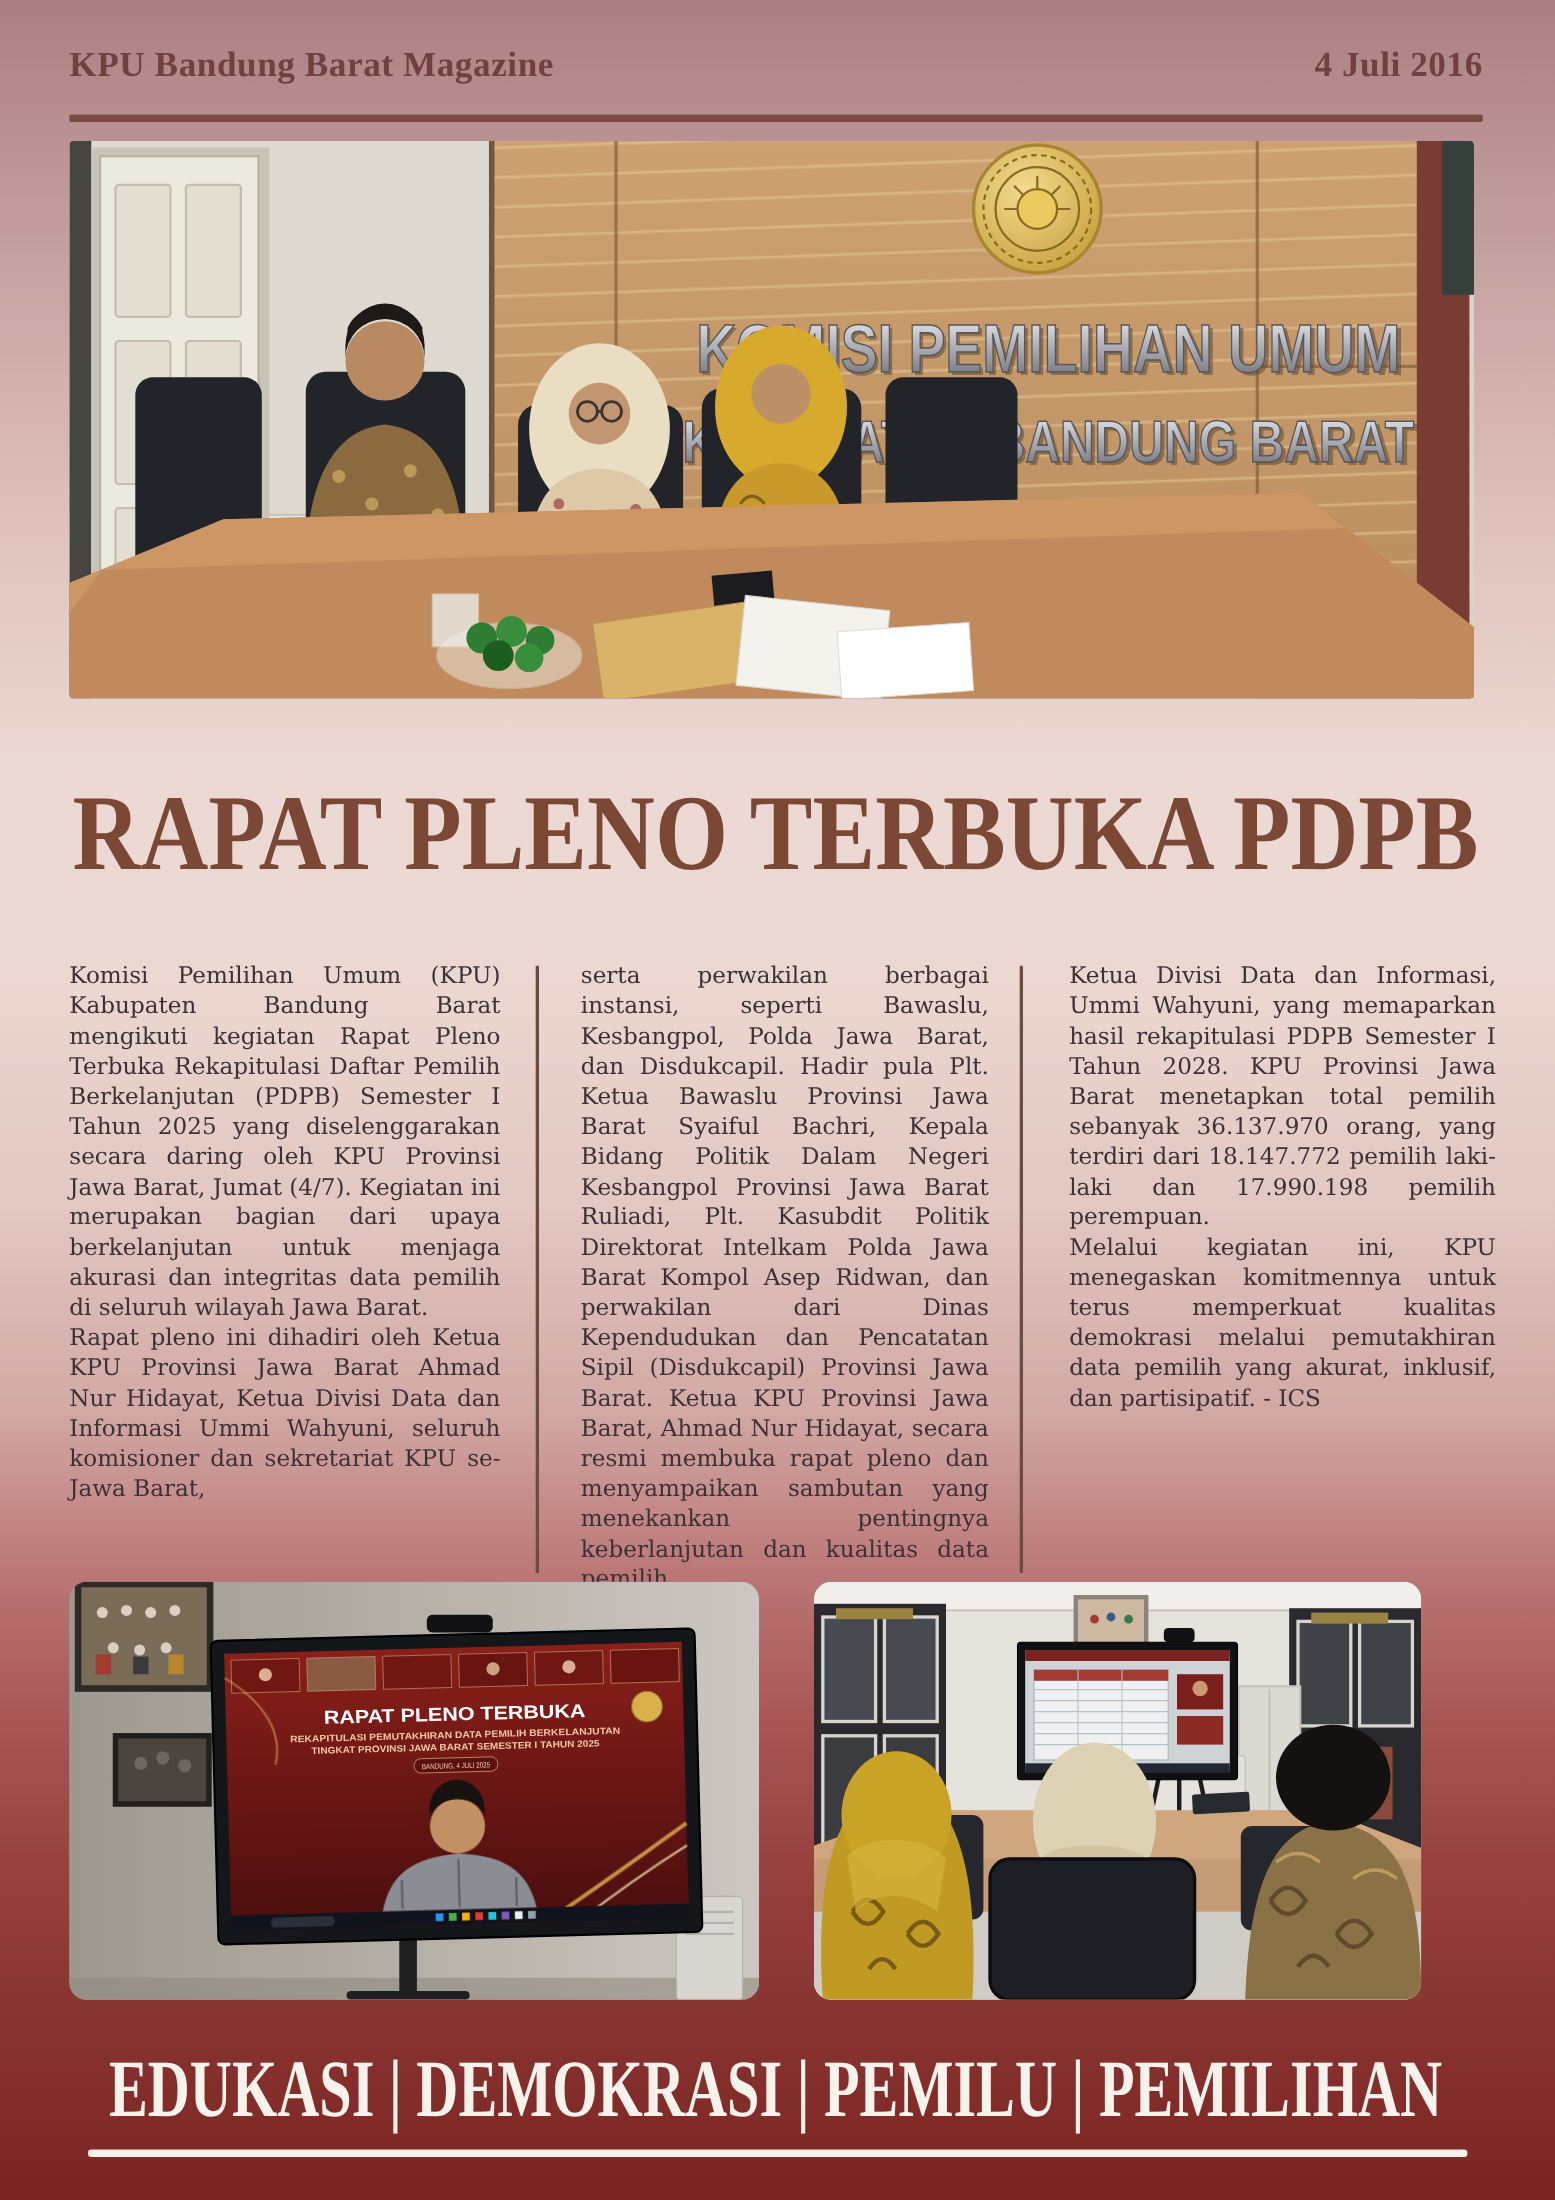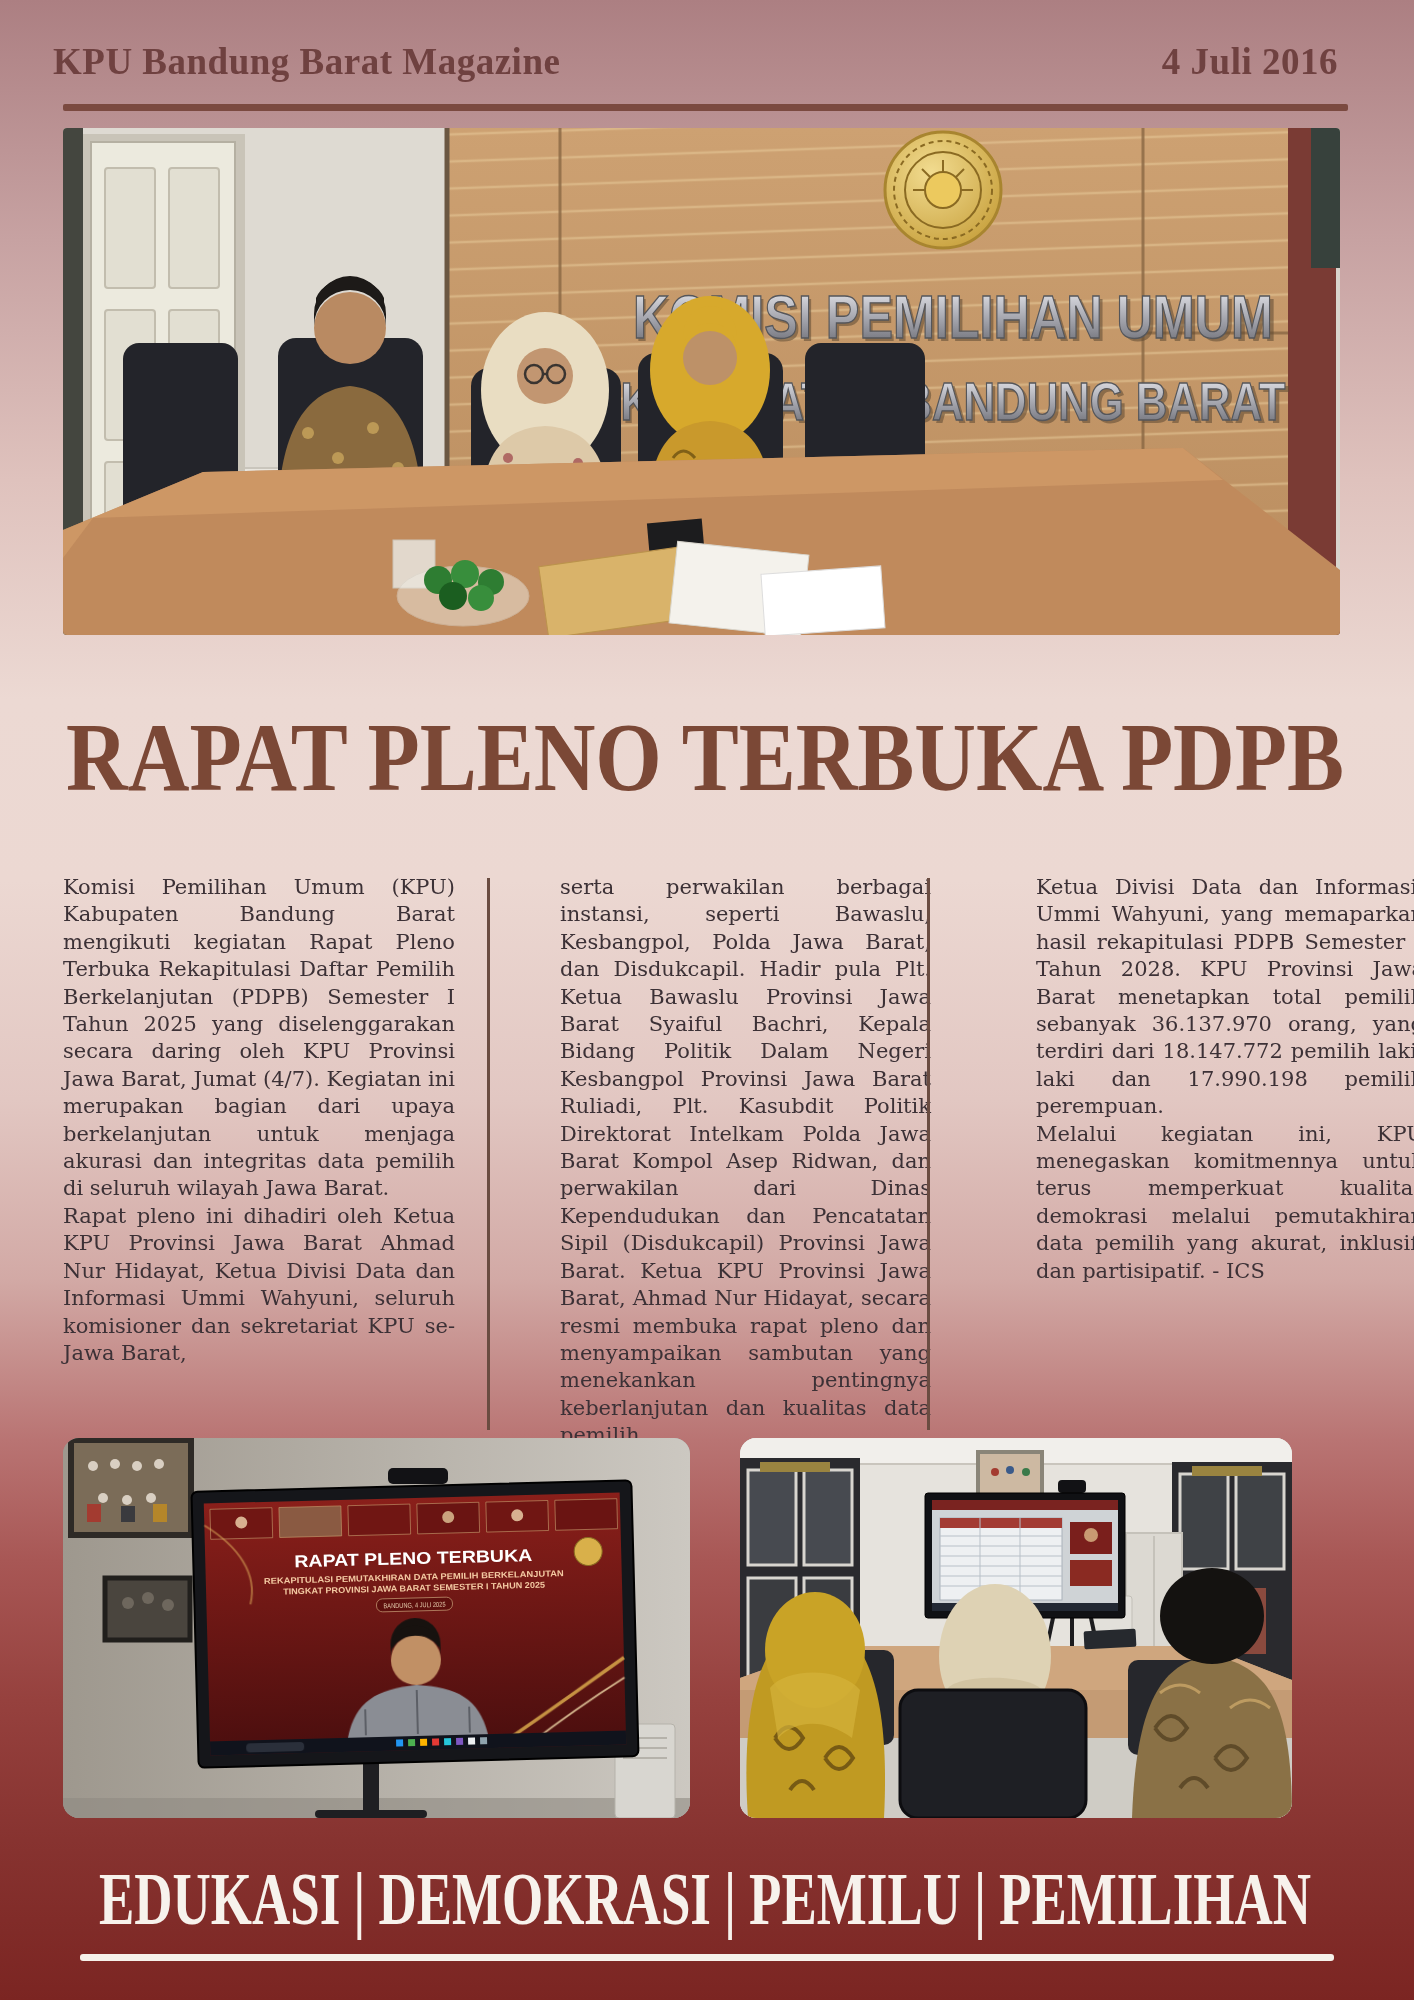--- a/index.html
+++ b/index.html
@@ -6,35 +6,35 @@
   body{
     width:1414px;height:2000px;overflow:hidden;position:relative;
     font-family:"Liberation Serif",serif;
     background:linear-gradient(180deg,
       #ac7f82 0%, #c7a2a2 12%, #dfc2bd 24%, #ecd9d3 35%, #ecd8d2 44%,
       #e2c7c2 55%, #d2a9a5 64%, #b97473 72%, #a85755 78%, #96413e 85%,
       #873330 92%, #7b2522 100%);
   }
   .abs{position:absolute;}
   
-  .header{top:40px;left:53px;width:1285px;display:flex;justify-content:space-between;
-    color:#6f4140;font-size:37px;font-weight:bold;letter-spacing:.5px;}
+  .header{top:40px;left:63px;width:1285px;display:flex;justify-content:space-between;
+    color:#6f4140;font-size:32px;font-weight:bold;letter-spacing:.5px;}
   .header-rule{top:104px;left:63px;width:1285px;height:7px;background:#7b4a40;border-radius:2px;}
   
   .photo{overflow:hidden;background:#999;}
   .photo-main{top:128px;left:63px;width:1277px;height:507px;border-radius:4px;}
   .photo-left{top:1438px;left:63px;width:627px;height:380px;border-radius:16px;}
   .photo-right{top:1438px;left:740px;width:552px;height:380px;border-radius:16px;}
   .photo svg{display:block;width:100%;height:100%;}
   
   .headline-svg{top:692px;left:63px;}
   .footer-svg{top:1850px;left:63px;}
   
   .article{top:874px;left:63px;width:1285px;height:562px;display:grid;
-    grid-template-columns:392px 371px 388px;column-gap:105px;}
+    grid-template-columns:392px 371px 388px;column-gap:73px;}
   .article p{margin:0;text-align:justify;color:#3c3136;
     font-family:"DejaVu Serif",serif;font-size:21px;line-height:27.4px;}
   .col-divider{top:878px;width:3px;height:552px;background:#6a4c41;}
   .divider-1{left:487px;}
   .divider-2{left:927px;}
   .footer-rule{top:1954px;left:80px;width:1254px;height:7px;background:#f6f1ea;border-radius:3px;}
   text{font-family:"Liberation Sans",sans-serif;}
   .serif-display{font-family:"Liberation Serif",serif;font-weight:bold;}
 </style>
 </head>

